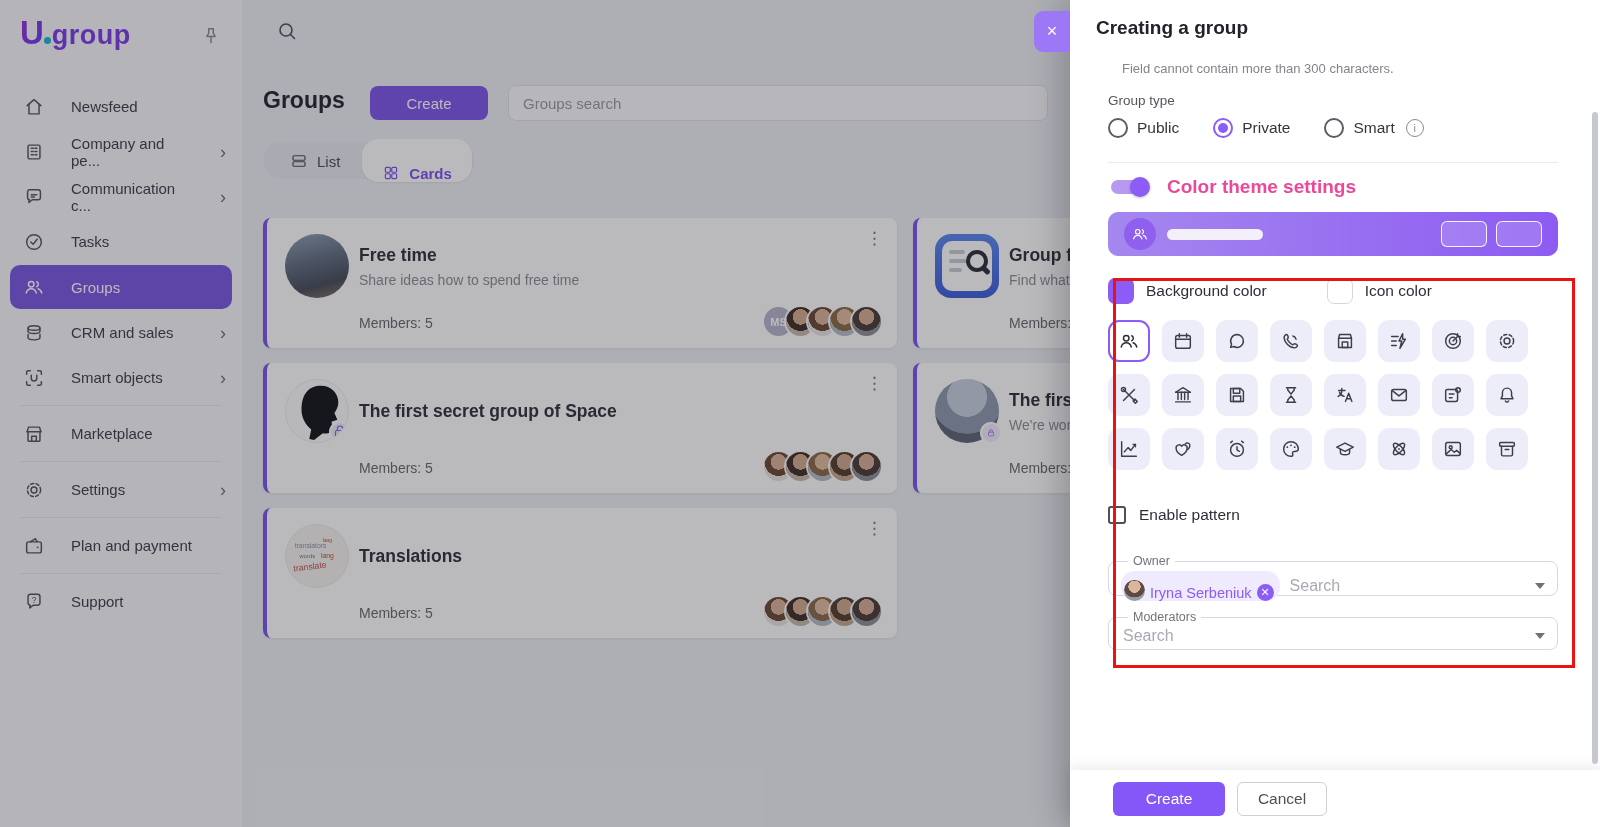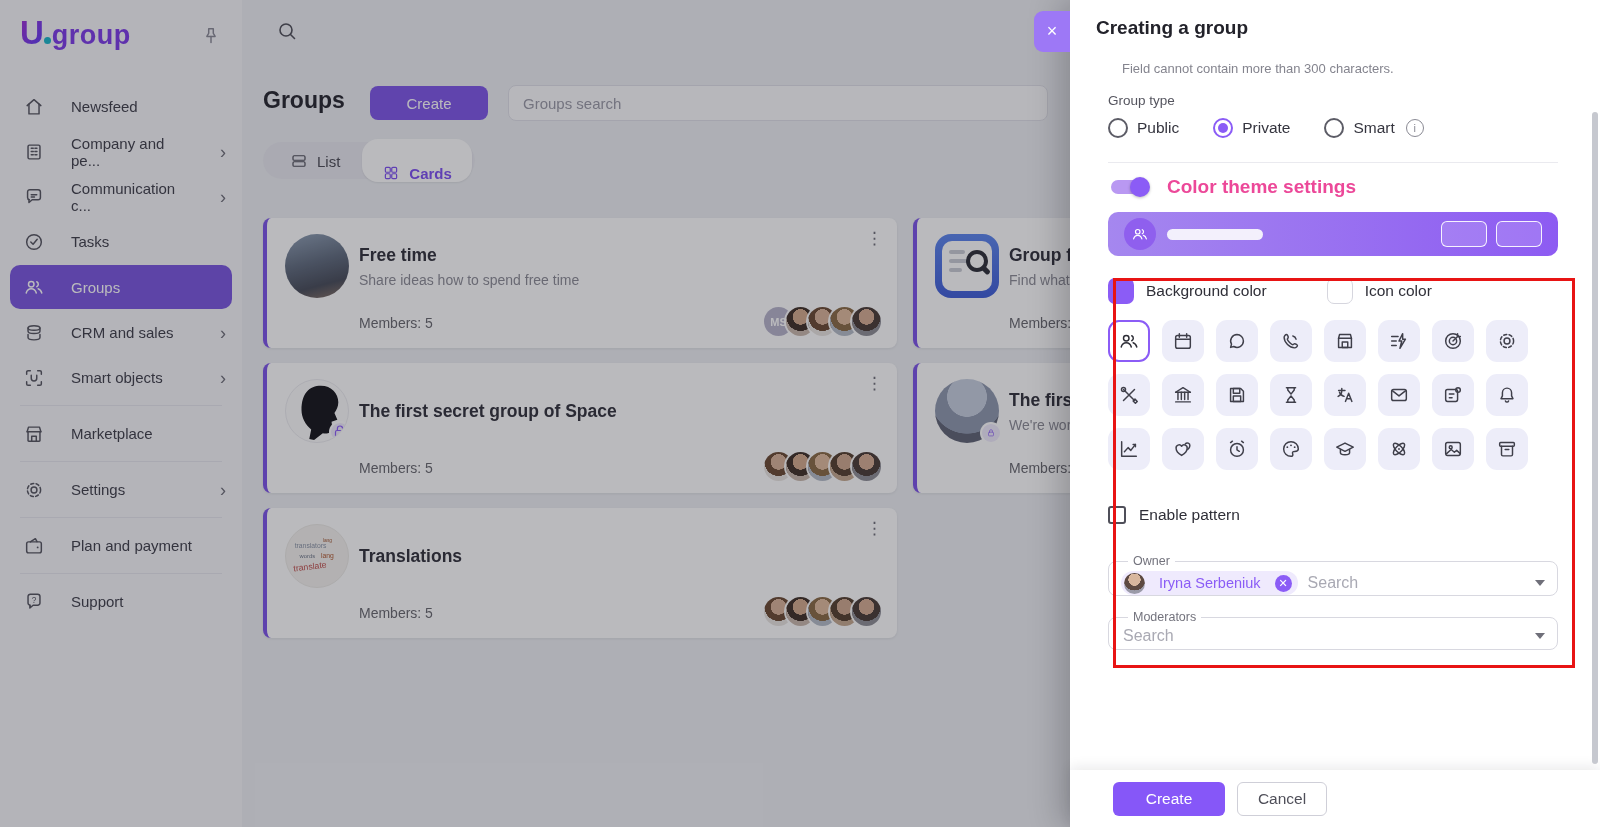--- a/index.html
+++ b/index.html
@@ -103,21 +103,21 @@
   .swatch-label{font-size:15.5px;color:#2f2f38;}
   .icon-grid{margin-top:16px;display:grid;grid-template-columns:repeat(8,42px);grid-auto-rows:42px;gap:12px;}
   .icell{background:#ededf9;border-radius:11px;display:flex;align-items:center;justify-content:center;color:#3f3f4a;cursor:pointer;}
   .icell.selected{background:#fff;border:2px solid #8b5cf6;color:#2d2d36;}
   .pattern-row{display:flex;align-items:center;gap:13px;margin-top:36px;}
   .cbox{width:18px;height:18px;border:2px solid #4f4f59;border-radius:3px;cursor:pointer;flex:none;}
   .pattern-label{font-size:15.5px;color:#2f2f38;}
   .fs-owner{margin-top:30px;height:42px;}
   .fs-mod{margin-top:14px;height:40px;}
   .field-row{display:flex;align-items:center;margin-top:1px;}
-  .chip{display:flex;align-items:center;gap:14px;background:#efeafd;border-radius:14px;height:24px;padding:0 6px 0 3px;}
+  .chip{display:flex;align-items:flex-end;gap:5px;background:#efeafd;border-radius:14px;height:30px;padding:0 6px 0 3px;}
   .chip-av{width:21px;height:21px;border-radius:50%;background:radial-gradient(circle at 50% 32%,#d8b79e 0 34%,#5d4a42 35% 60%,#9a9aa8 61%);flex:none;}
   .chip-name{font-size:14.5px;color:#8b5cf6;white-space:nowrap;}
   .chip-x{width:17px;height:17px;border-radius:50%;background:#8b5cf6;color:#fff;font-size:11px;display:flex;align-items:center;justify-content:center;cursor:pointer;flex:none;}
   .ph{font-size:16px;color:#a9a9b3;margin-left:10px;}
   .caret{margin-left:auto;width:0;height:0;border-left:5px solid transparent;border-right:5px solid transparent;border-top:6px solid #6f6f79;}
   .modal-footer{position:absolute;left:0;right:0;bottom:0;height:57px;background:#fff;box-shadow:0 -3px 12px rgba(20,20,30,.09);display:flex;align-items:center;padding-left:43px;gap:12px;z-index:7;}
   .btn-create{width:112px;height:34px;background:#8657f8;color:#fff;border:none;border-radius:6px;font-size:15.5px;font-family:inherit;cursor:pointer;}
   .btn-cancel{width:90px;height:34px;background:#fff;color:#4f4f59;border:1px solid #cfcfd8;border-radius:6px;font-size:15.5px;font-family:inherit;cursor:pointer;}
   .scrollbar{position:absolute;right:2px;top:112px;width:6px;height:652px;background:#c6c8cf;border-radius:3px;z-index:7;cursor:pointer;}
 

